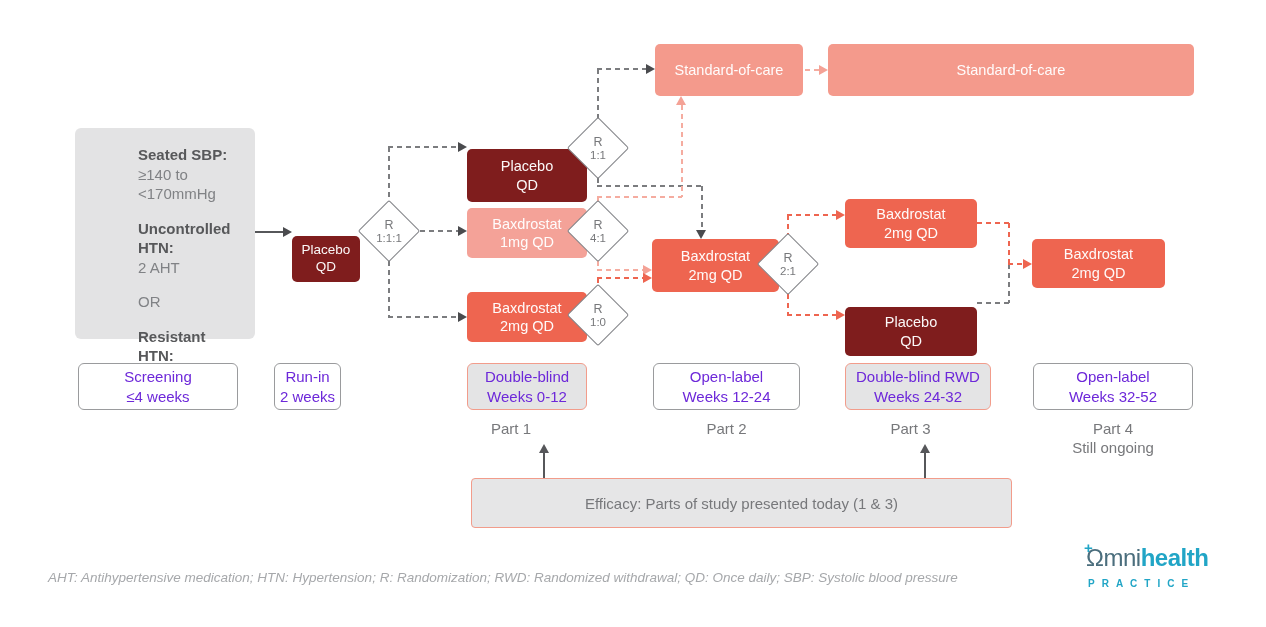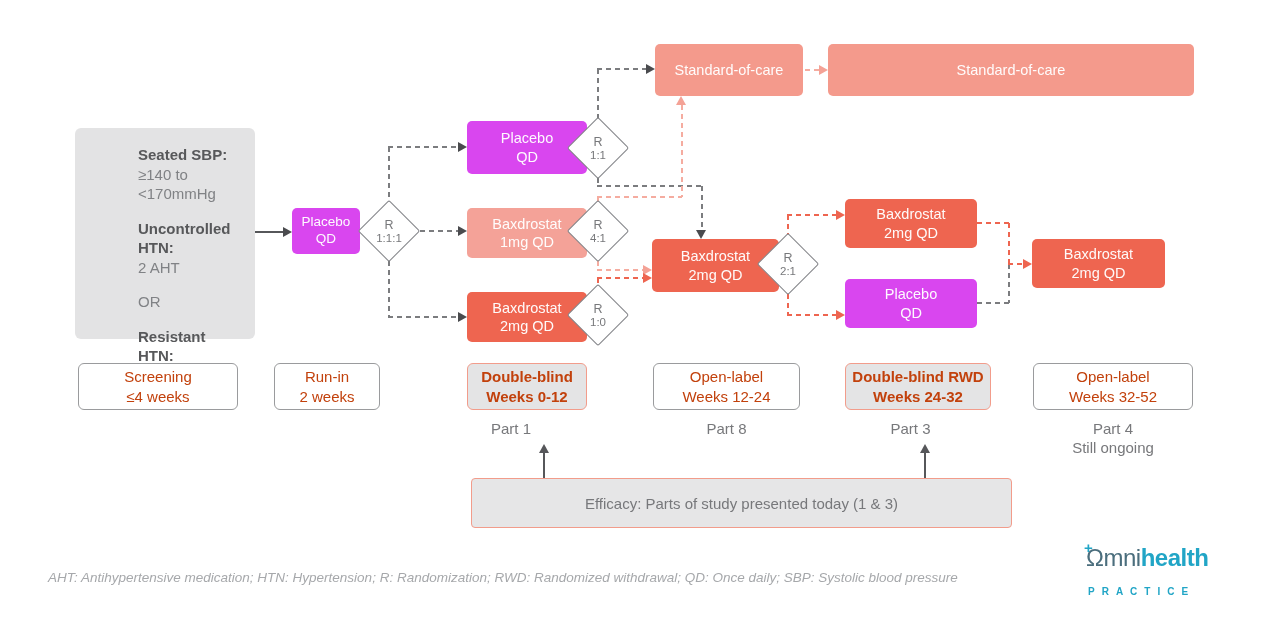--- a/index.html
+++ b/index.html
@@ -15,21 +15,21 @@
   }
   .elig-group { margin-bottom:15px;margin-left:47px; }
   .elig-h { font-weight:bold; color:#57585a; }
   .elig-h:empty { display:none; }
   
   .node {
     position:absolute; border-radius:5px; display:flex; align-items:center; justify-content:center;
     text-align:center; color:rgba(255,255,255,0.97); font-size:14.5px; line-height:1.25;
     white-space:pre-line; z-index:1;
   }
-  .node.gray   { background:#d946ef; }
+  .node.gray   { background:#7f1d1d;margin-top:28px; }
   .node.salmon { background:#f49a8c; }
   .node.salmon-light { background:#f4a298; }
   .node.red    { background:#ee6550; }
   .node.small  { font-size:13.5px; }
   
   .diamond { position:absolute; width:62px; height:62px; z-index:3; }
   .diamond .shape {
     position:absolute; left:9px; top:9px; width:44px; height:44px;
     transform:rotate(45deg); background:#ffffff; border:1.5px solid #85868a; border-radius:2px;
     box-sizing:border-box;
@@ -53,43 +53,43 @@
   .arr { position:absolute; width:0; height:0; --c:#4a4b4e; z-index:2; }
   .arr.red    { --c:#ee6550; }
   .arr.salmon { --c:#f4a296; }
   .arr.r { border-top:5px solid transparent; border-bottom:5px solid transparent; border-left:9px solid var(--c); }
   .arr.u { border-left:5px solid transparent; border-right:5px solid transparent; border-bottom:9px solid var(--c); }
   .arr.d { border-left:5px solid transparent; border-right:5px solid transparent; border-top:9px solid var(--c); }
   
   .tbox {
     position:absolute; height:47px; border:1px solid #9a9b9d; border-radius:6px; background:#ffffff;
     display:flex; align-items:center; justify-content:center; text-align:center;
-    color:#c2410c; font-size:15px; line-height:1.3; white-space:pre-line; box-sizing:border-box;
-  }
-  .tbox.hl { background:#e4e4e5; border:1.5px solid #f29c8b;font-weight:bold; }
+    color:#6d28d9; font-size:15px; line-height:1.3; white-space:pre-line; box-sizing:border-box;
+  }
+  .tbox.hl { background:#e4e4e5; border:1.5px solid #f29c8b; }
   .part {
     position:absolute; top:420px; text-align:center; color:#77787b; font-size:15px;
     line-height:1.25; white-space:pre-line;
   }
   .efficacy {
     position:absolute; left:471px; top:478px; width:541px; height:50px;
     background:#e6e6e7; border:1.5px solid #f29c8b; border-radius:4px; box-sizing:border-box;
     display:flex; align-items:center; justify-content:center;
     color:#77787b; font-size:15px;
   }
   
   .footnote {
     position:absolute; left:48px; top:570px; width:940px;
     font-size:13.5px; font-style:italic; color:#a6a8ab;
   }
   .logo { position:absolute; left:1086px; top:546px; }
   .logo-row1 { position:relative; font-size:24px; color:#4b6e7d; line-height:1; letter-spacing:-0.5px; }
   .logo-plus { position:absolute; left:-2px; top:-6px; font-size:15px; font-weight:bold; color:#21a5c6; letter-spacing:0; }
   .logo-health { color:#21a5c6; font-weight:bold; }
-  .logo-tagline { color:#21a5c6; font-size:10px; font-weight:bold; letter-spacing:7px; margin-top:16px; padding-left:2px; }
+  .logo-tagline { color:#21a5c6; font-size:10px; font-weight:bold; letter-spacing:7px; margin-top:8px; padding-left:2px; }
 </style>
 </head>
 <body>
 
 <div class="canvas">
 
   <div class="elig">
     <div class="elig-group">
       <div class="elig-h">Seated SBP:</div>
       <div class="elig-b">≥140 to &lt;170mmHg</div>
@@ -207,33 +207,33 @@
 
   <div class="dash-h c-red" style="left:977px;top:222px;width:32px;"></div>
   <div class="dash-v c-red" style="left:1008px;top:223px;height:41px;"></div>
   <div class="dash-h c-gray" style="left:977px;top:302px;width:32px;"></div>
   <div class="dash-v c-gray" style="left:1008px;top:264px;height:39px;"></div>
   <div class="dash-h c-red" style="left:1008px;top:263px;width:15px;"></div>
   <div class="arr r red" style="left:1023px;top:259px;"></div>
 
   <div class="tbox" style="left:78px;top:363px;width:160px;">Screening
 ≤4 weeks</div>
-  <div class="tbox" style="left:274px;top:363px;width:106px;">Run-in
+  <div class="tbox" style="left:274px;top:363px;width:67px;">Run-in
 2 weeks</div>
   <div class="tbox hl" style="left:467px;top:363px;width:120px;">Double-blind
 Weeks 0-12</div>
   <div class="tbox" style="left:653px;top:363px;width:147px;">Open-label
 Weeks 12-24</div>
   <div class="tbox hl" style="left:845px;top:363px;width:146px;">Double-blind RWD
 Weeks 24-32</div>
   <div class="tbox" style="left:1033px;top:363px;width:160px;">Open-label
 Weeks 32-52</div>
 
   <div class="part" style="left:451px;width:120px;">Part 1</div>
-  <div class="part" style="left:653px;width:147px;">Part 8</div>
+  <div class="part" style="left:653px;width:147px;">Part 2</div>
   <div class="part" style="left:845px;width:131px;">Part 3</div>
   <div class="part" style="left:1033px;width:160px;">Part 4
 Still ongoing</div>
 
   <div class="efficacy">Efficacy: Parts of study presented today (1 &amp; 3)</div>
   <div class="solid-v" style="left:543px;top:452px;height:26px;"></div>
   <div class="arr u" style="left:539px;top:444px;--c:#56575a;"></div>
   <div class="solid-v" style="left:924px;top:452px;height:26px;"></div>
   <div class="arr u" style="left:920px;top:444px;--c:#56575a;"></div>
 

